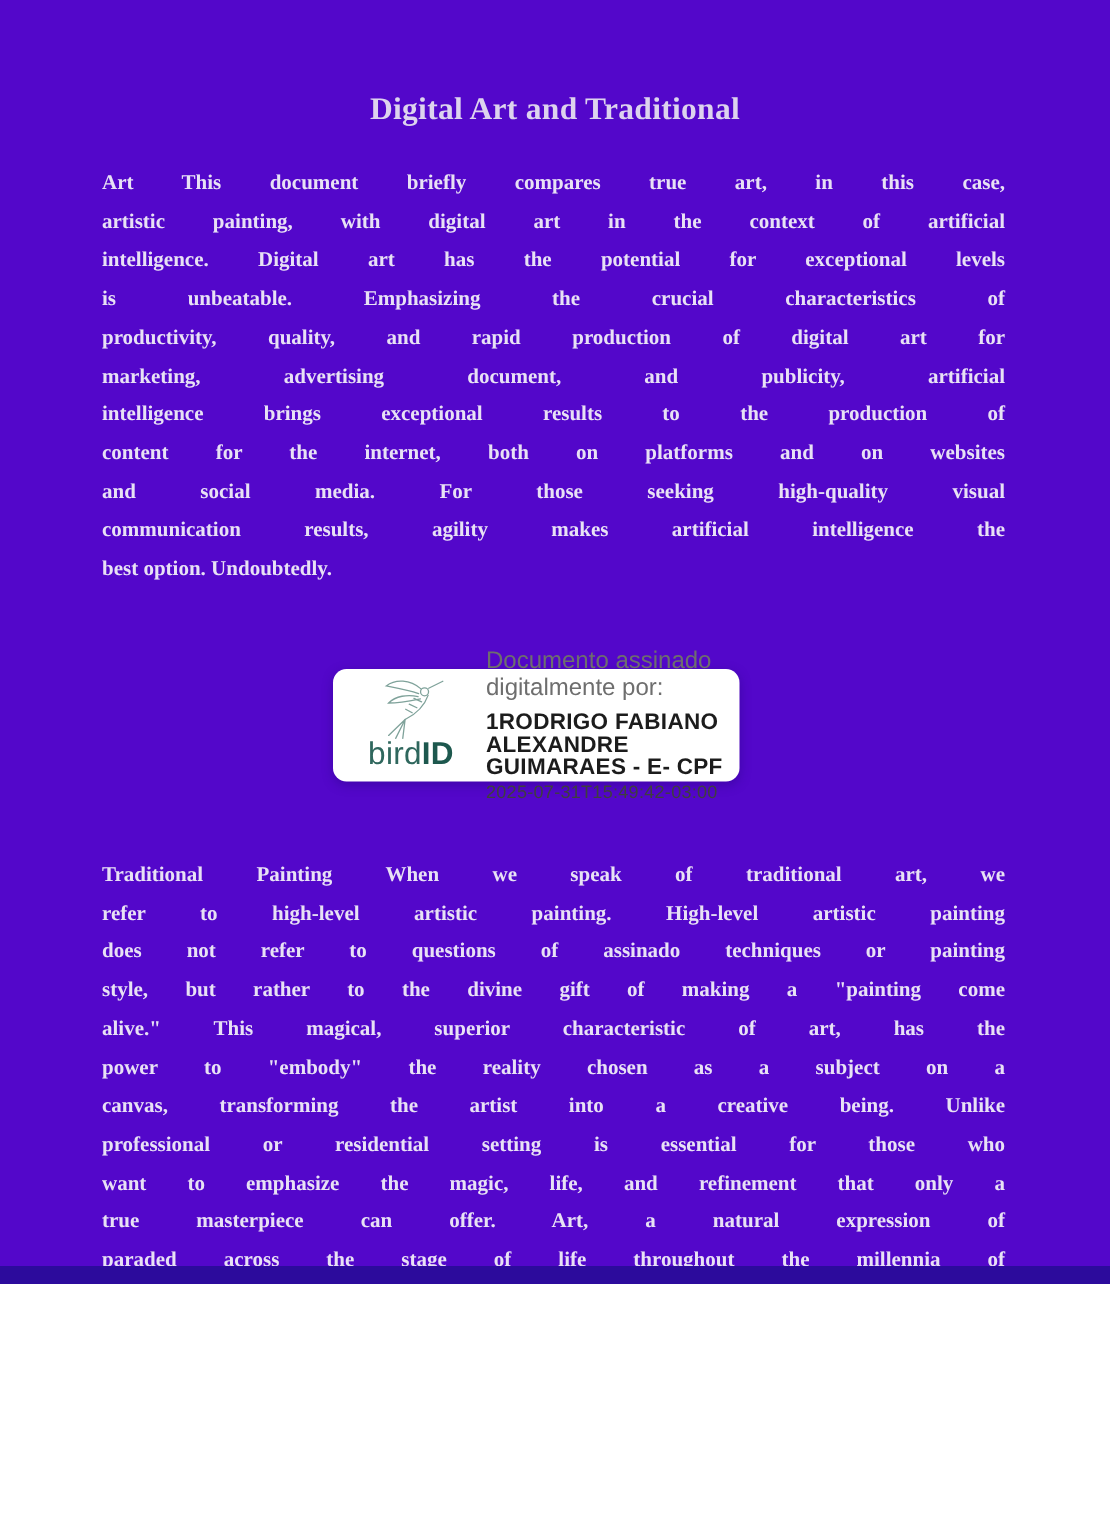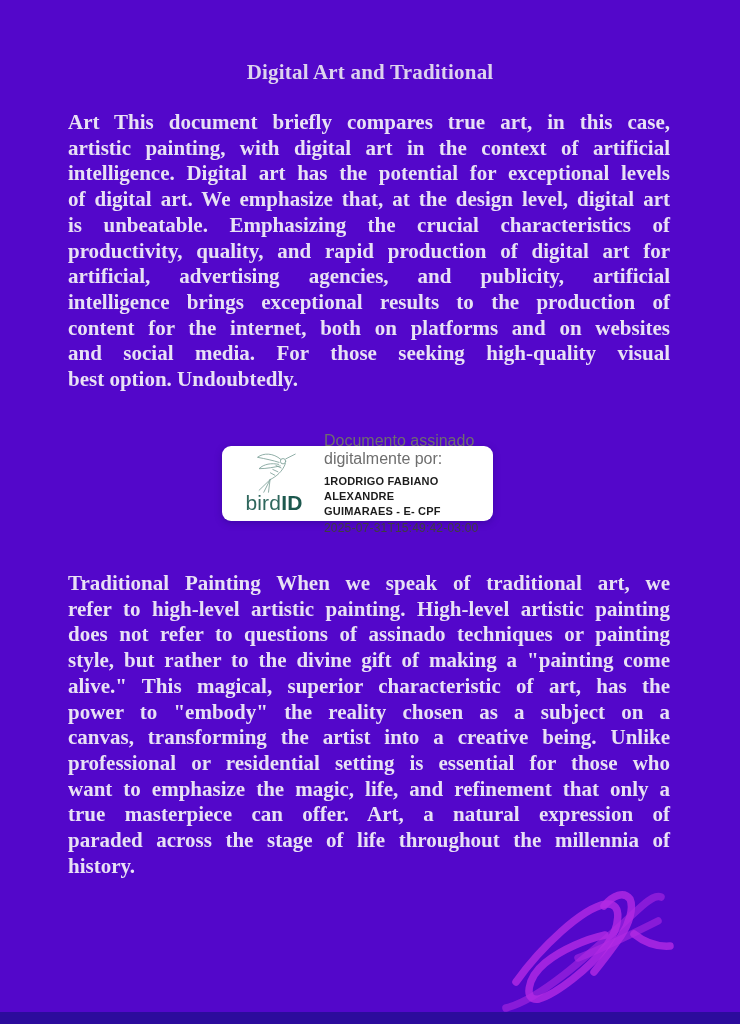--- a/index.html
+++ b/index.html
@@ -3,39 +3,39 @@
 <meta charset="utf-8">
 <style>
   html, body { margin: 0; padding: 0; }
   body {
     width: 740px; height: 1024px;
     font-family: "Liberation Serif", serif;
     overflow: hidden;
   }
   .page {
     position: relative;
-    width: 740px; height: 1024px;
+    width: 740px; height: 856px;
     background: var(--page-bg, #5307ca);
     overflow: hidden;
   }
   .title {
     position: absolute;
     top: 60px; left: 0; width: 740px;
     margin: 0;
     text-align: center;
     font-size: 21px;
     font-weight: bold;
     color: var(--title-text, #ddd3ee);
     letter-spacing: 0.2px;
   }
   .para {
     position: absolute;
     left: 68px; width: 602px;
     color: var(--body-text, #e8e1f5);
-    font-size: 21px;
+    font-size: 14px;
     font-weight: bold;
     line-height: 25.7px;
   }
   .para .line {
     text-align: justify;
     text-align-last: justify;
   }
   .para .line:last-child { text-align-last: left; }
   .para-1 { top: 110px; }
   .para-2 { top: 547px; margin-top: 24px; }
@@ -70,21 +70,21 @@
   .stamp-right {
     flex: 1;
     padding: 6px 8px 6px 6px;
   }
   .stamp-header {
     font-size: 16px;
     color: #6e6e6e;
     margin-bottom: 6px;
   }
   .stamp-name {
-    font-size: 11px;
+    font-size: 15px;
     font-weight: bold;
     color: #1c1c1c;
     line-height: 15px;
     letter-spacing: 0.2px;
   }
   .stamp-time {
     font-size: 12px;
     color: #3f3f3f;
     margin-top: 2px;
     letter-spacing: 0.2px;
@@ -120,27 +120,27 @@
 <body>
 
 <div class="page">
 
   <h1 class="title">Digital Art and Traditional</h1>
 
   <div class="para para-1">
       <div class="line">Art This document briefly compares true art, in this case,</div>
       <div class="line">artistic painting, with digital art in the context of artificial</div>
       <div class="line">intelligence. Digital art has the potential for exceptional levels</div>
-      <div class="line">of digital art. We emphasize that, at the design level, digital art</div>
       <div class="line">is unbeatable. Emphasizing the crucial characteristics of</div>
       <div class="line">productivity, quality, and rapid production of digital art for</div>
-      <div class="line">artificial, advertising agencies, and publicity, artificial</div>
+      <div class="line">marketing, advertising document, and publicity, artificial</div>
       <div class="line">intelligence brings exceptional results to the production of</div>
       <div class="line">content for the internet, both on platforms and on websites</div>
       <div class="line">and social media. For those seeking high-quality visual</div>
+      <div class="line">communication results, agility makes artificial intelligence the</div>
       <div class="line">best option. Undoubtedly.</div>
     </div>
 
   <div class="stamp">
     <div class="stamp-left">
       <svg class="hummingbird" viewBox="0 0 60 56">
         <path class="humm-line" d="M45 10 L57 4"></path>
         <circle class="humm-line" cx="41.5" cy="13" r="3.4"></circle>
         <path class="humm-line" d="M38.5 10.5 C 29 2.5, 17 2, 9 8 C 19 10, 29 12, 36.5 14.5"></path>
         <path class="humm-line" d="M36 17 C 27 15, 17 16.5, 11 22.5 C 21 22.5, 30.5 20.5, 38 19"></path>

